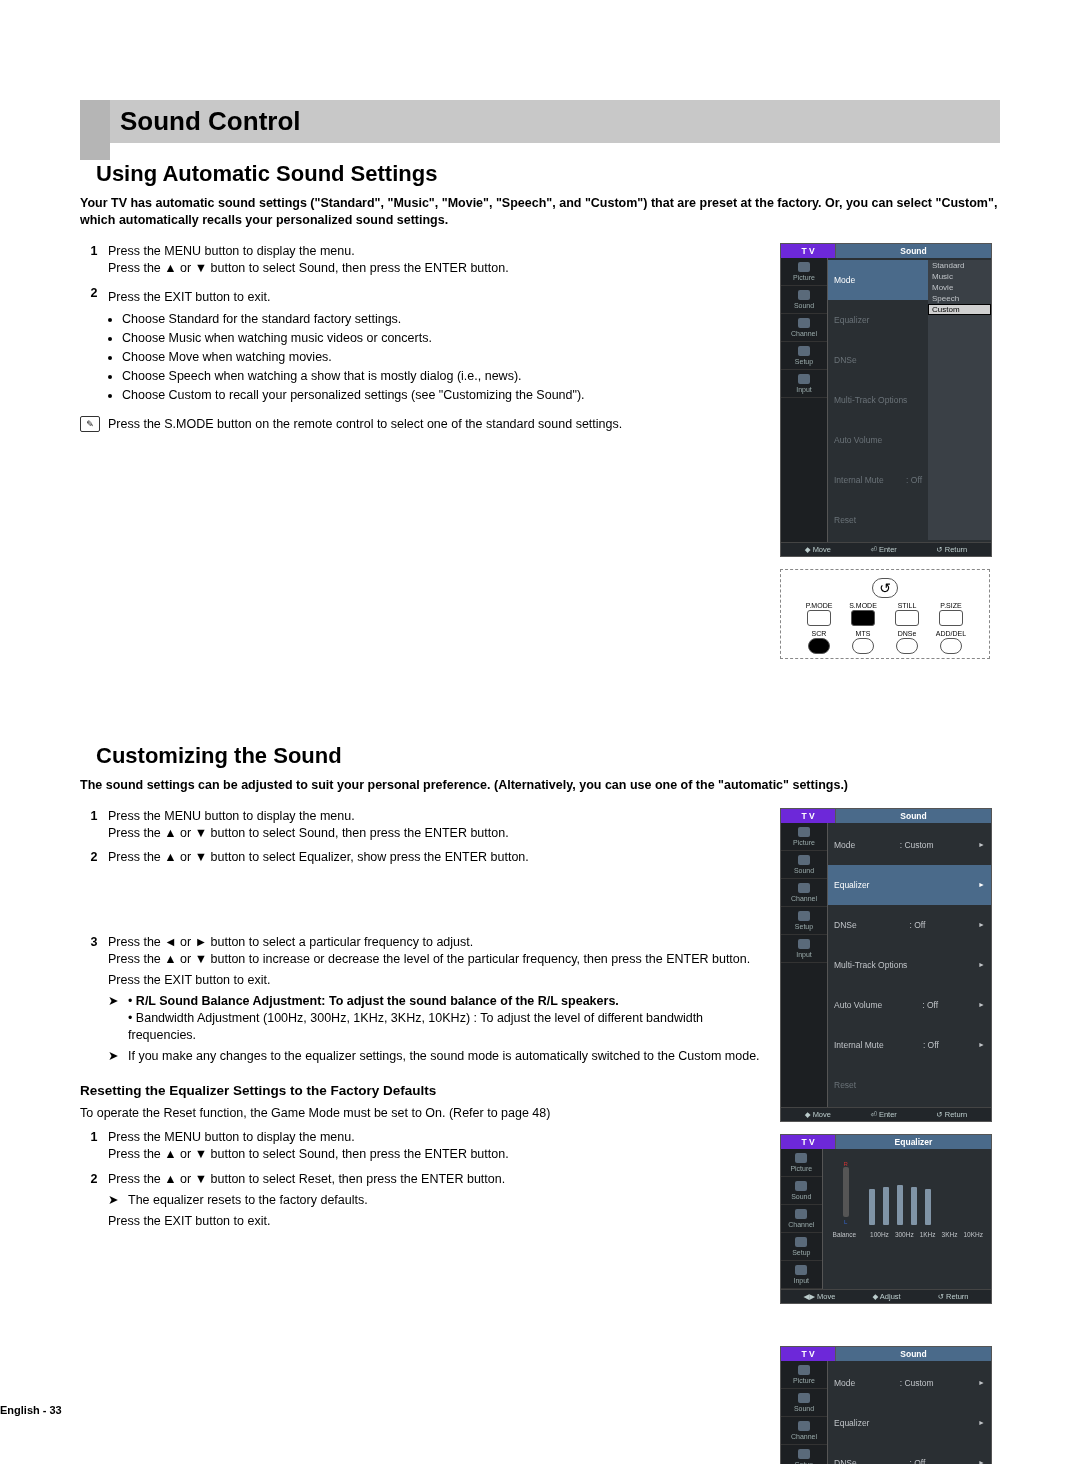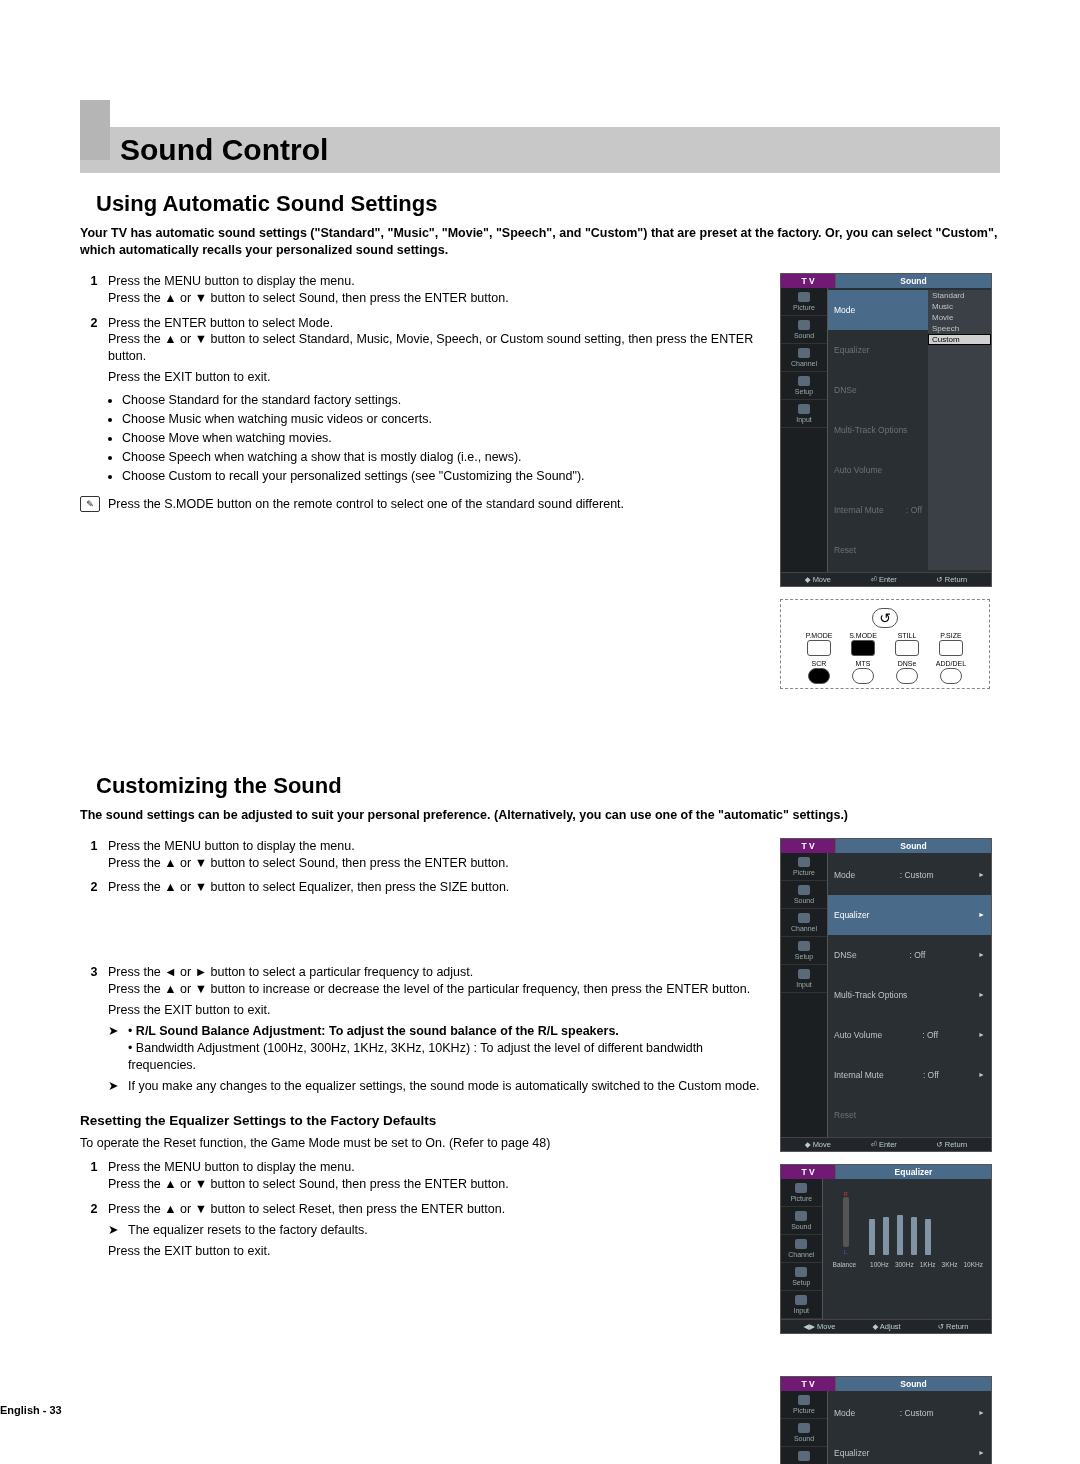--- a/index.html
+++ b/index.html
@@ -21,24 +21,23 @@
     position: absolute;
     left: 80px;
     top: 100px;
     width: 30px;
     height: 60px;
     background: #b5b5b5;
   }
   .title-bar {
     background: #c8c8c8;
     padding: 6px 16px 6px 40px;
-    font-size: 30px;
+    font-size: 26px;
     font-weight: bold;
     margin-bottom: 18px;
-    margin-top: 27px;
   }
   .section-heading {
     font-size: 22px;
     font-weight: bold;
     margin: 14px 0 8px 16px;
   }
   .intro {
     font-size: 12.5px;
     font-weight: bold;
     line-height: 1.35;
@@ -125,21 +124,21 @@
     border: 1px solid #555;
     margin-bottom: 12px;
   }
   .osd-titlebar {
     display: flex;
     font-size: 8.5px;
   }
   .osd-tv {
     width: 46px;
     padding: 2px 4px;
-    background: #701a75;
+    background: #6d28d9;
     border-right: 1px solid #555;
     text-align: center;
     font-weight: bold;
     color: #fff;
   }
   .osd-header {
     flex: 1;
     padding: 2px 4px;
     background: #4a6a8a;
     color: #fff;
@@ -310,36 +309,34 @@
     <div class="text-col">
       <ol class="steps">
         <li>
           <div class="step-num">1</div>
           <div class="step-body" style="white-space:pre-line">Press the MENU button to display the menu.
 Press the ▲ or ▼ button to select Sound, then press the ENTER button.</div>
         </li>
         <li>
           <div class="step-num">2</div>
           <div class="step-body">
-            <div style="white-space:pre-line">Press the ENTER button to select Mode.
-Press the ▲ or ▼ button to select Standard, Music, Movie, Speech, or Custom sound setting, then press the ENTER button.</div>
             <div style="margin-top:4px">Press the EXIT button to exit.</div>
             <ul class="bullet-list">
               <li>Choose Standard for the standard factory settings.</li>
               <li>Choose Music when watching music videos or concerts.</li>
               <li>Choose Move when watching movies.</li>
               <li>Choose Speech when watching a show that is mostly dialog (i.e., news).</li>
               <li>Choose Custom to recall your personalized settings (see "Customizing the Sound").</li>
             </ul>
           </div>
         </li>
       </ol>
       <div class="notebox">
         <div class="note-icon">✎</div>
-        <div>Press the S.MODE button on the remote control to select one of the standard sound different.</div>
+        <div>Press the S.MODE button on the remote control to select one of the standard sound settings.</div>
       </div>
     </div>
 
     <div class="fig-col">
 
       <div class="osd">
         <div class="osd-titlebar">
           <div class="osd-tv">T V</div>
           <div class="osd-header">Sound</div>
         </div>
@@ -460,21 +457,21 @@
   <div class="cols">
     <div class="text-col">
       <ol class="steps">
         <li>
           <div class="step-num">1</div>
           <div class="step-body" style="white-space:pre-line">Press the MENU button to display the menu.
 Press the ▲ or ▼ button to select Sound, then press the ENTER button.</div>
         </li>
         <li>
           <div class="step-num">2</div>
-          <div class="step-body">Press the ▲ or ▼ button to select Equalizer, then press the SIZE button.</div>
+          <div class="step-body">Press the ▲ or ▼ button to select Equalizer, show press the ENTER button.</div>
         </li>
       </ol>
       <div style="height:60px"></div>
       <ol class="steps">
         <li>
           <div class="step-num">3</div>
           <div class="step-body">
             <div style="white-space:pre-line">Press the ◄ or ► button to select a particular frequency to adjust.
 Press the ▲ or ▼ button to increase or decrease the level of the particular frequency, then press the ENTER button.</div>
             <div style="margin-top:4px">Press the EXIT button to exit.</div>

